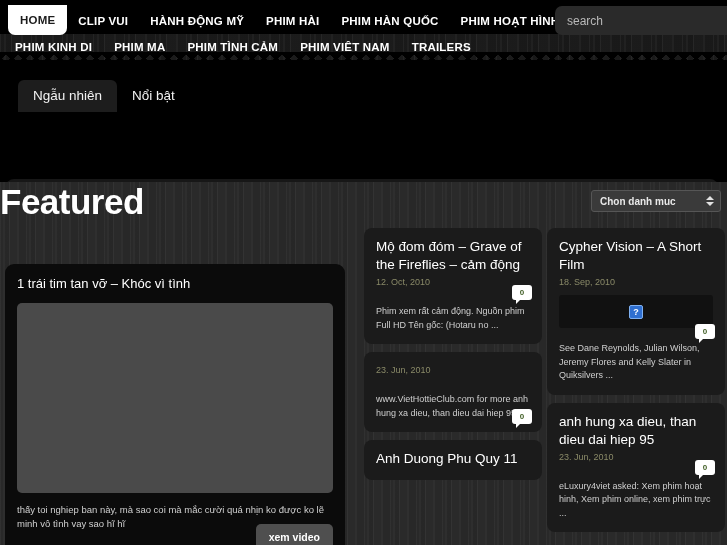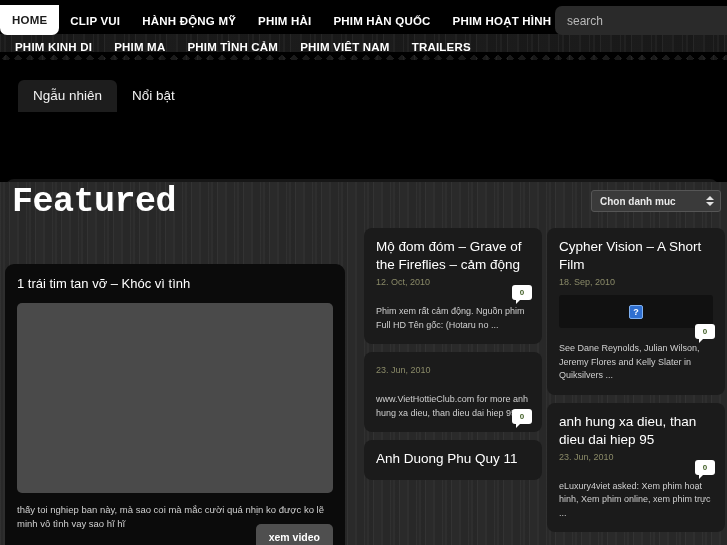--- a/index.html
+++ b/index.html
@@ -67,21 +67,21 @@
     font-weight: bold;
     letter-spacing: 0.2px;
     white-space: nowrap;
     text-transform: uppercase;
   }
   
   #nav-primary {
     position: absolute;
     left: 0; top: 0;
     height: 42px;
-    padding-left: 0;
+    padding-left: 8px;
   }
   #nav-primary > li > a {
     padding: 0 11px;
     line-height: 34px;
   }
   #nav-primary > li.current > a {
     background: #ffffff;
     color: #1c1c1c;
     border-radius: 0 0 7px 7px;
     line-height: 30px;
@@ -181,23 +181,23 @@
 
   
   #featured-bar {
     position: absolute;
     left: 0; top: 182px;
     width: 727px;
     height: 46px;
   }
   #featured-title {
     position: absolute;
-    left: 12px; top: -2px;
+    left: 0; top: -2px;
     color: #ffffff;
-    font-family: Liberation Mono, monospace;
+    font-family: Liberation Sans, sans-serif;
     font-weight: bold;
     font-size: 35px;
     letter-spacing: -0.5px;
     line-height: 44px;
   }
   #category-select {
     position: absolute;
     right: 6px; top: 8px;
     width: 130px; height: 22px;
     background: #3a3a3a;

